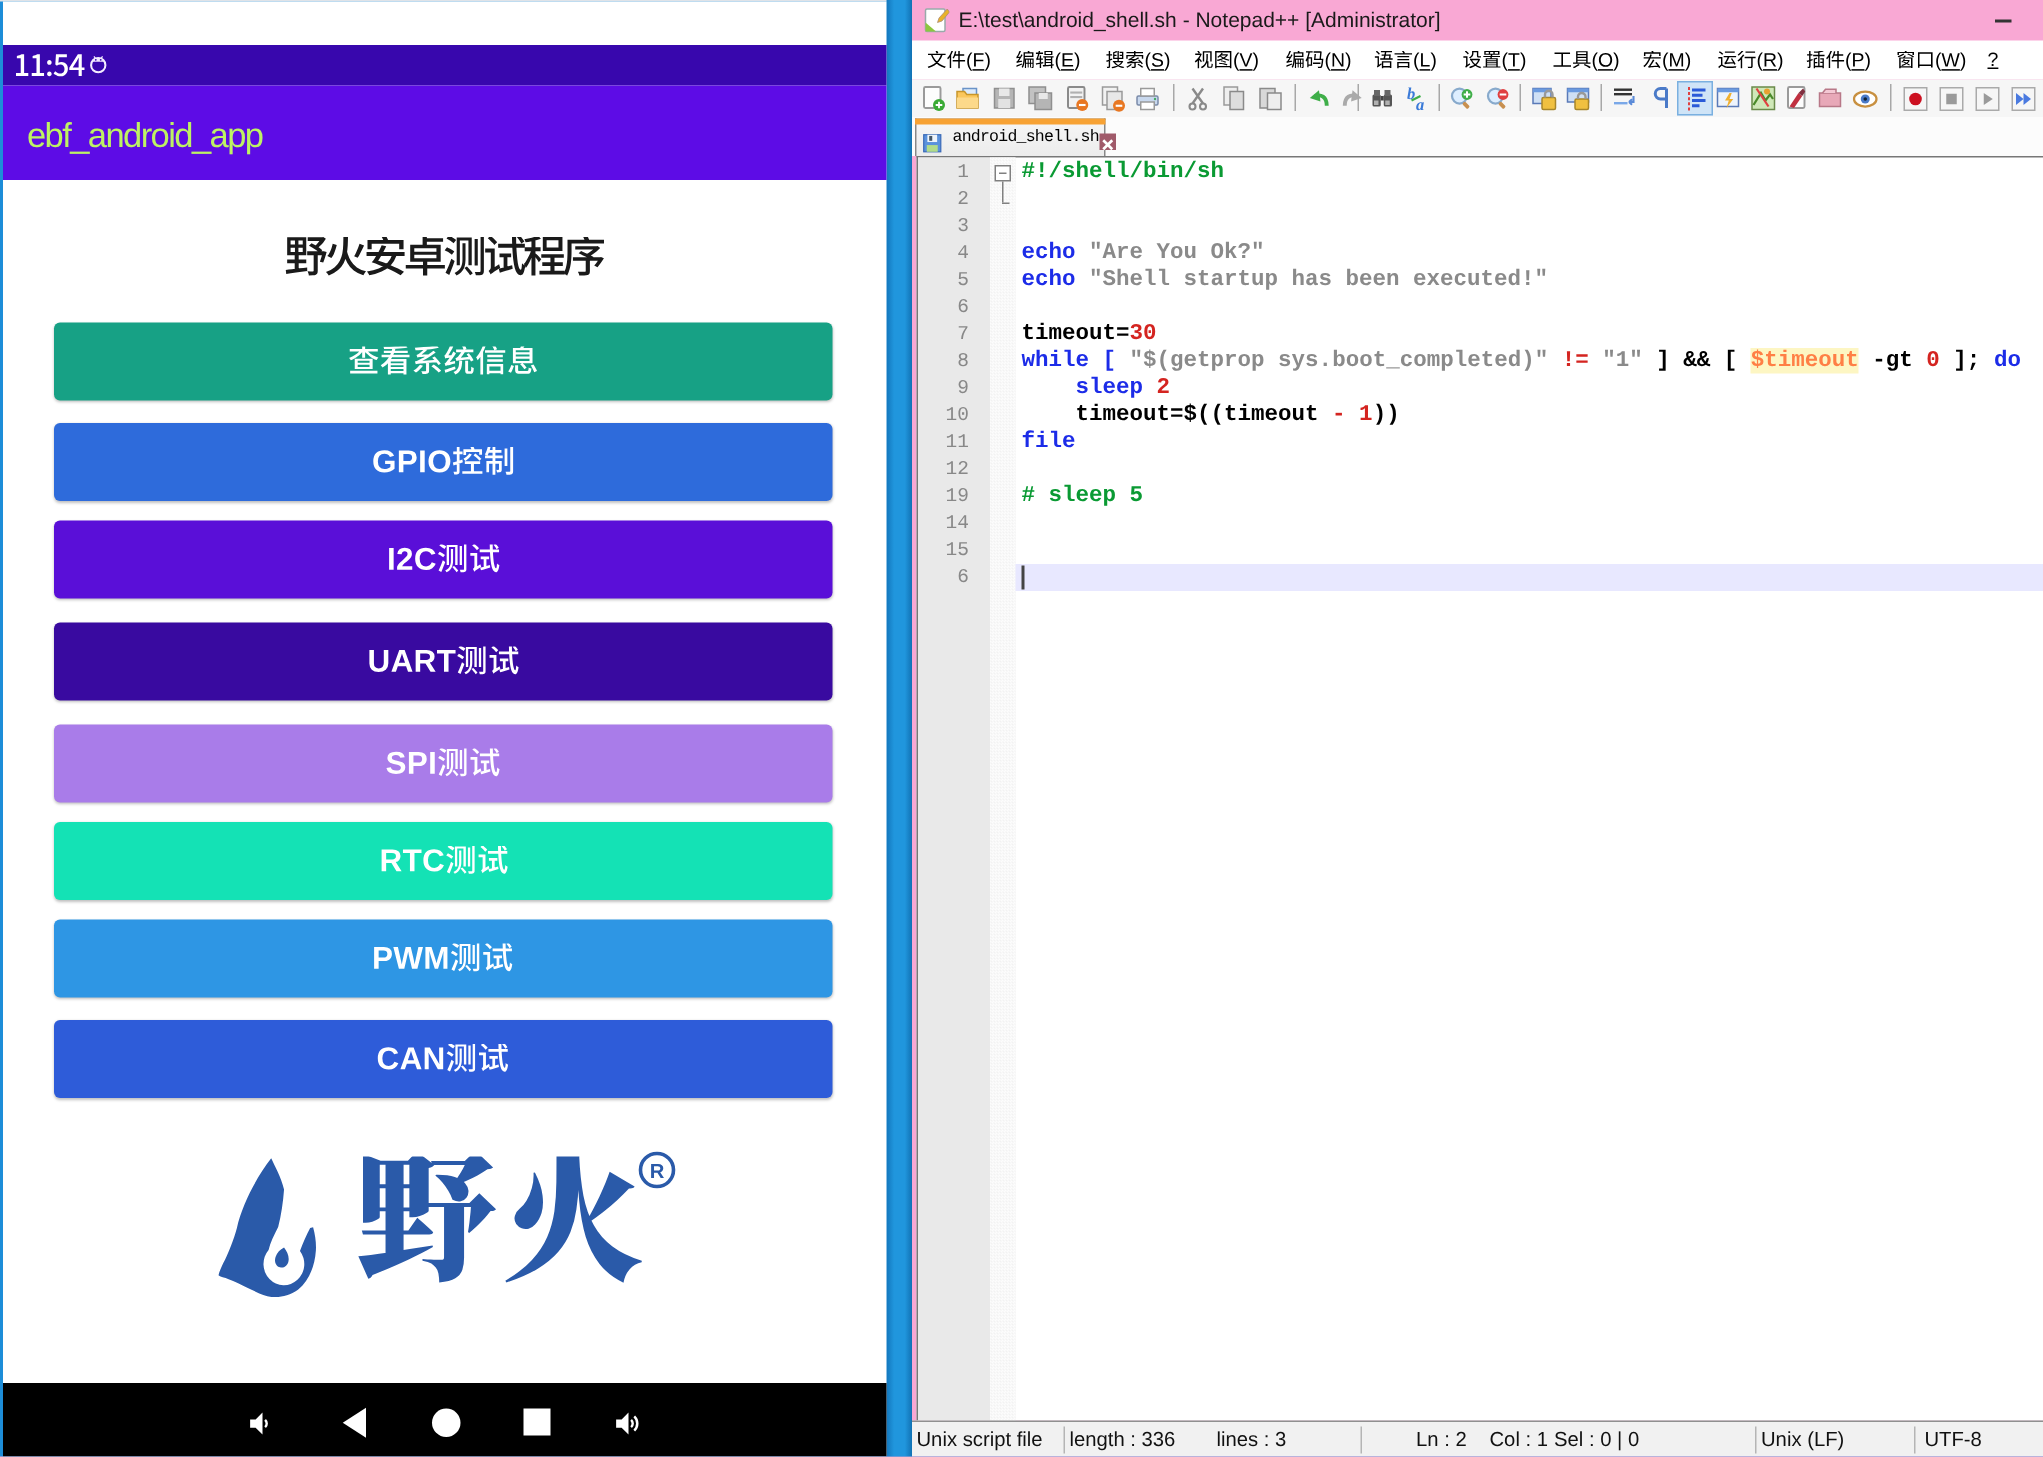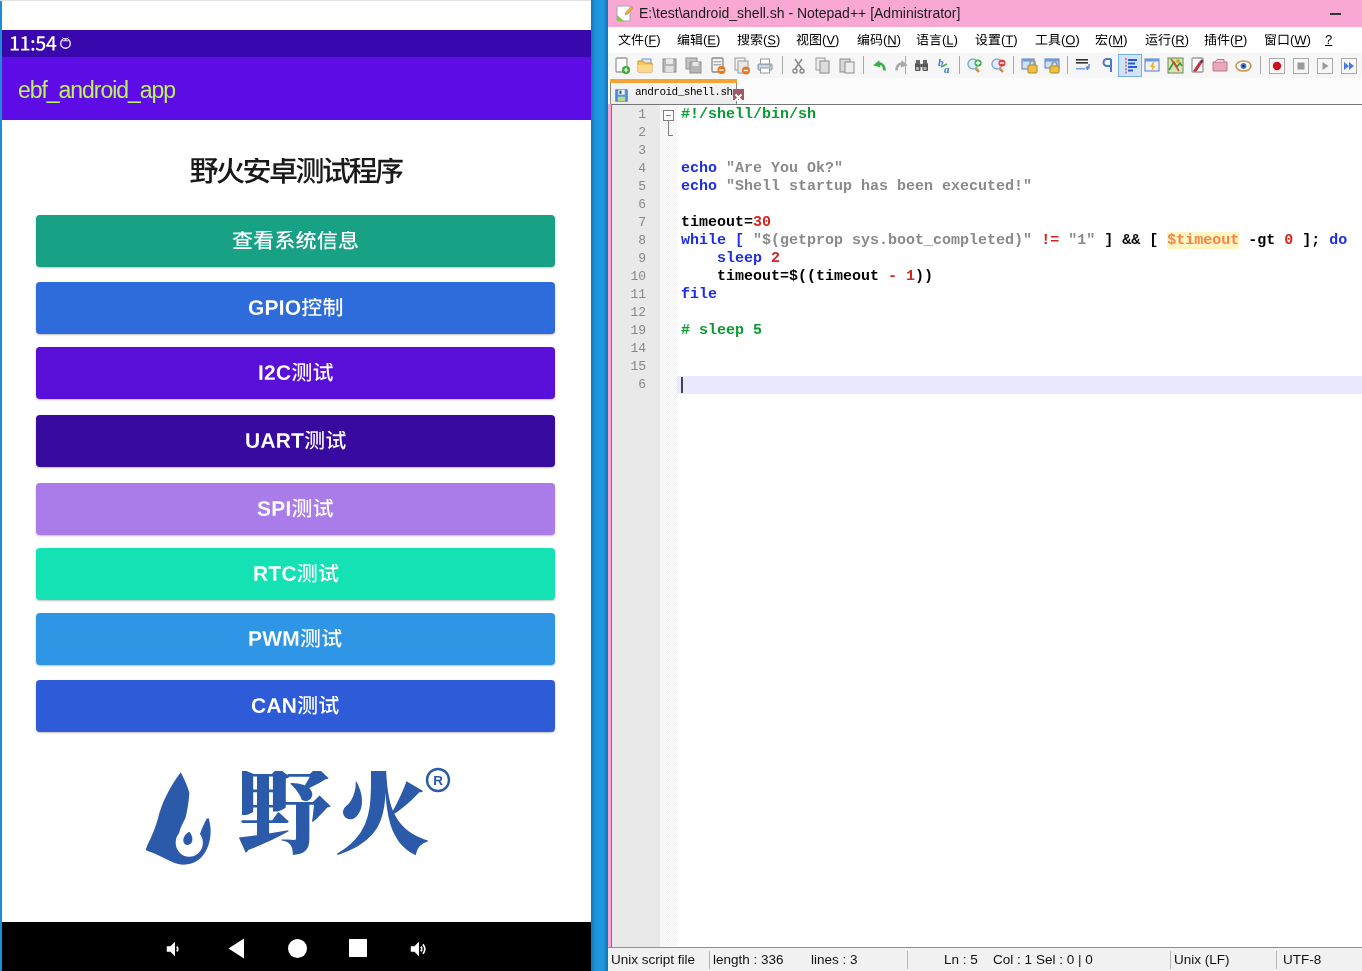--- a/index.html
+++ b/index.html
@@ -813,21 +813,21 @@
 <div class="cl" style="top:127px"><span class="b">while</span> <span class="b">[</span> <span class="s">"$(getprop sys.boot_completed)"</span> <span class="r">!=</span> <span class="s">"1"</span> ] &amp;&amp; [ <span class="v">$timeout</span> -gt <span class="r">0</span> ]; <span class="b">do</span></div>
 <div class="cl" style="top:145px">    <span class="b">sleep</span> <span class="r">2</span></div>
 <div class="cl" style="top:163px">    timeout=$((timeout <span class="r">-</span> <span class="r">1</span>))</div>
 <div class="cl" style="top:181px"><span class="b">file</span></div>
 <div class="cl" style="top:217px"><span class="g"># sleep 5</span></div>
 </div>
 <div id="rstatus">
 <div class="st" style="left:3px">Unix script file</div>
 <div class="st" style="left:105px">length : 336</div>
 <div class="st" style="left:203px">lines : 3</div>
-<div class="st" style="left:336px">Ln : 5</div>
+<div class="st" style="left:336px">Ln : 2</div>
 <div class="st" style="left:385px">Col : 1</div>
 <div class="st" style="left:428px">Sel : 0 | 0</div>
 <div class="st" style="left:566px">Unix (LF)</div>
 <div class="st" style="left:675px">UTF-8</div>
 <div class="ssep" style="left:101px"></div>
 <div class="ssep" style="left:299px"></div>
 <div class="ssep" style="left:562px"></div>
 <div class="ssep" style="left:668px"></div>
 </div>
 </div>

